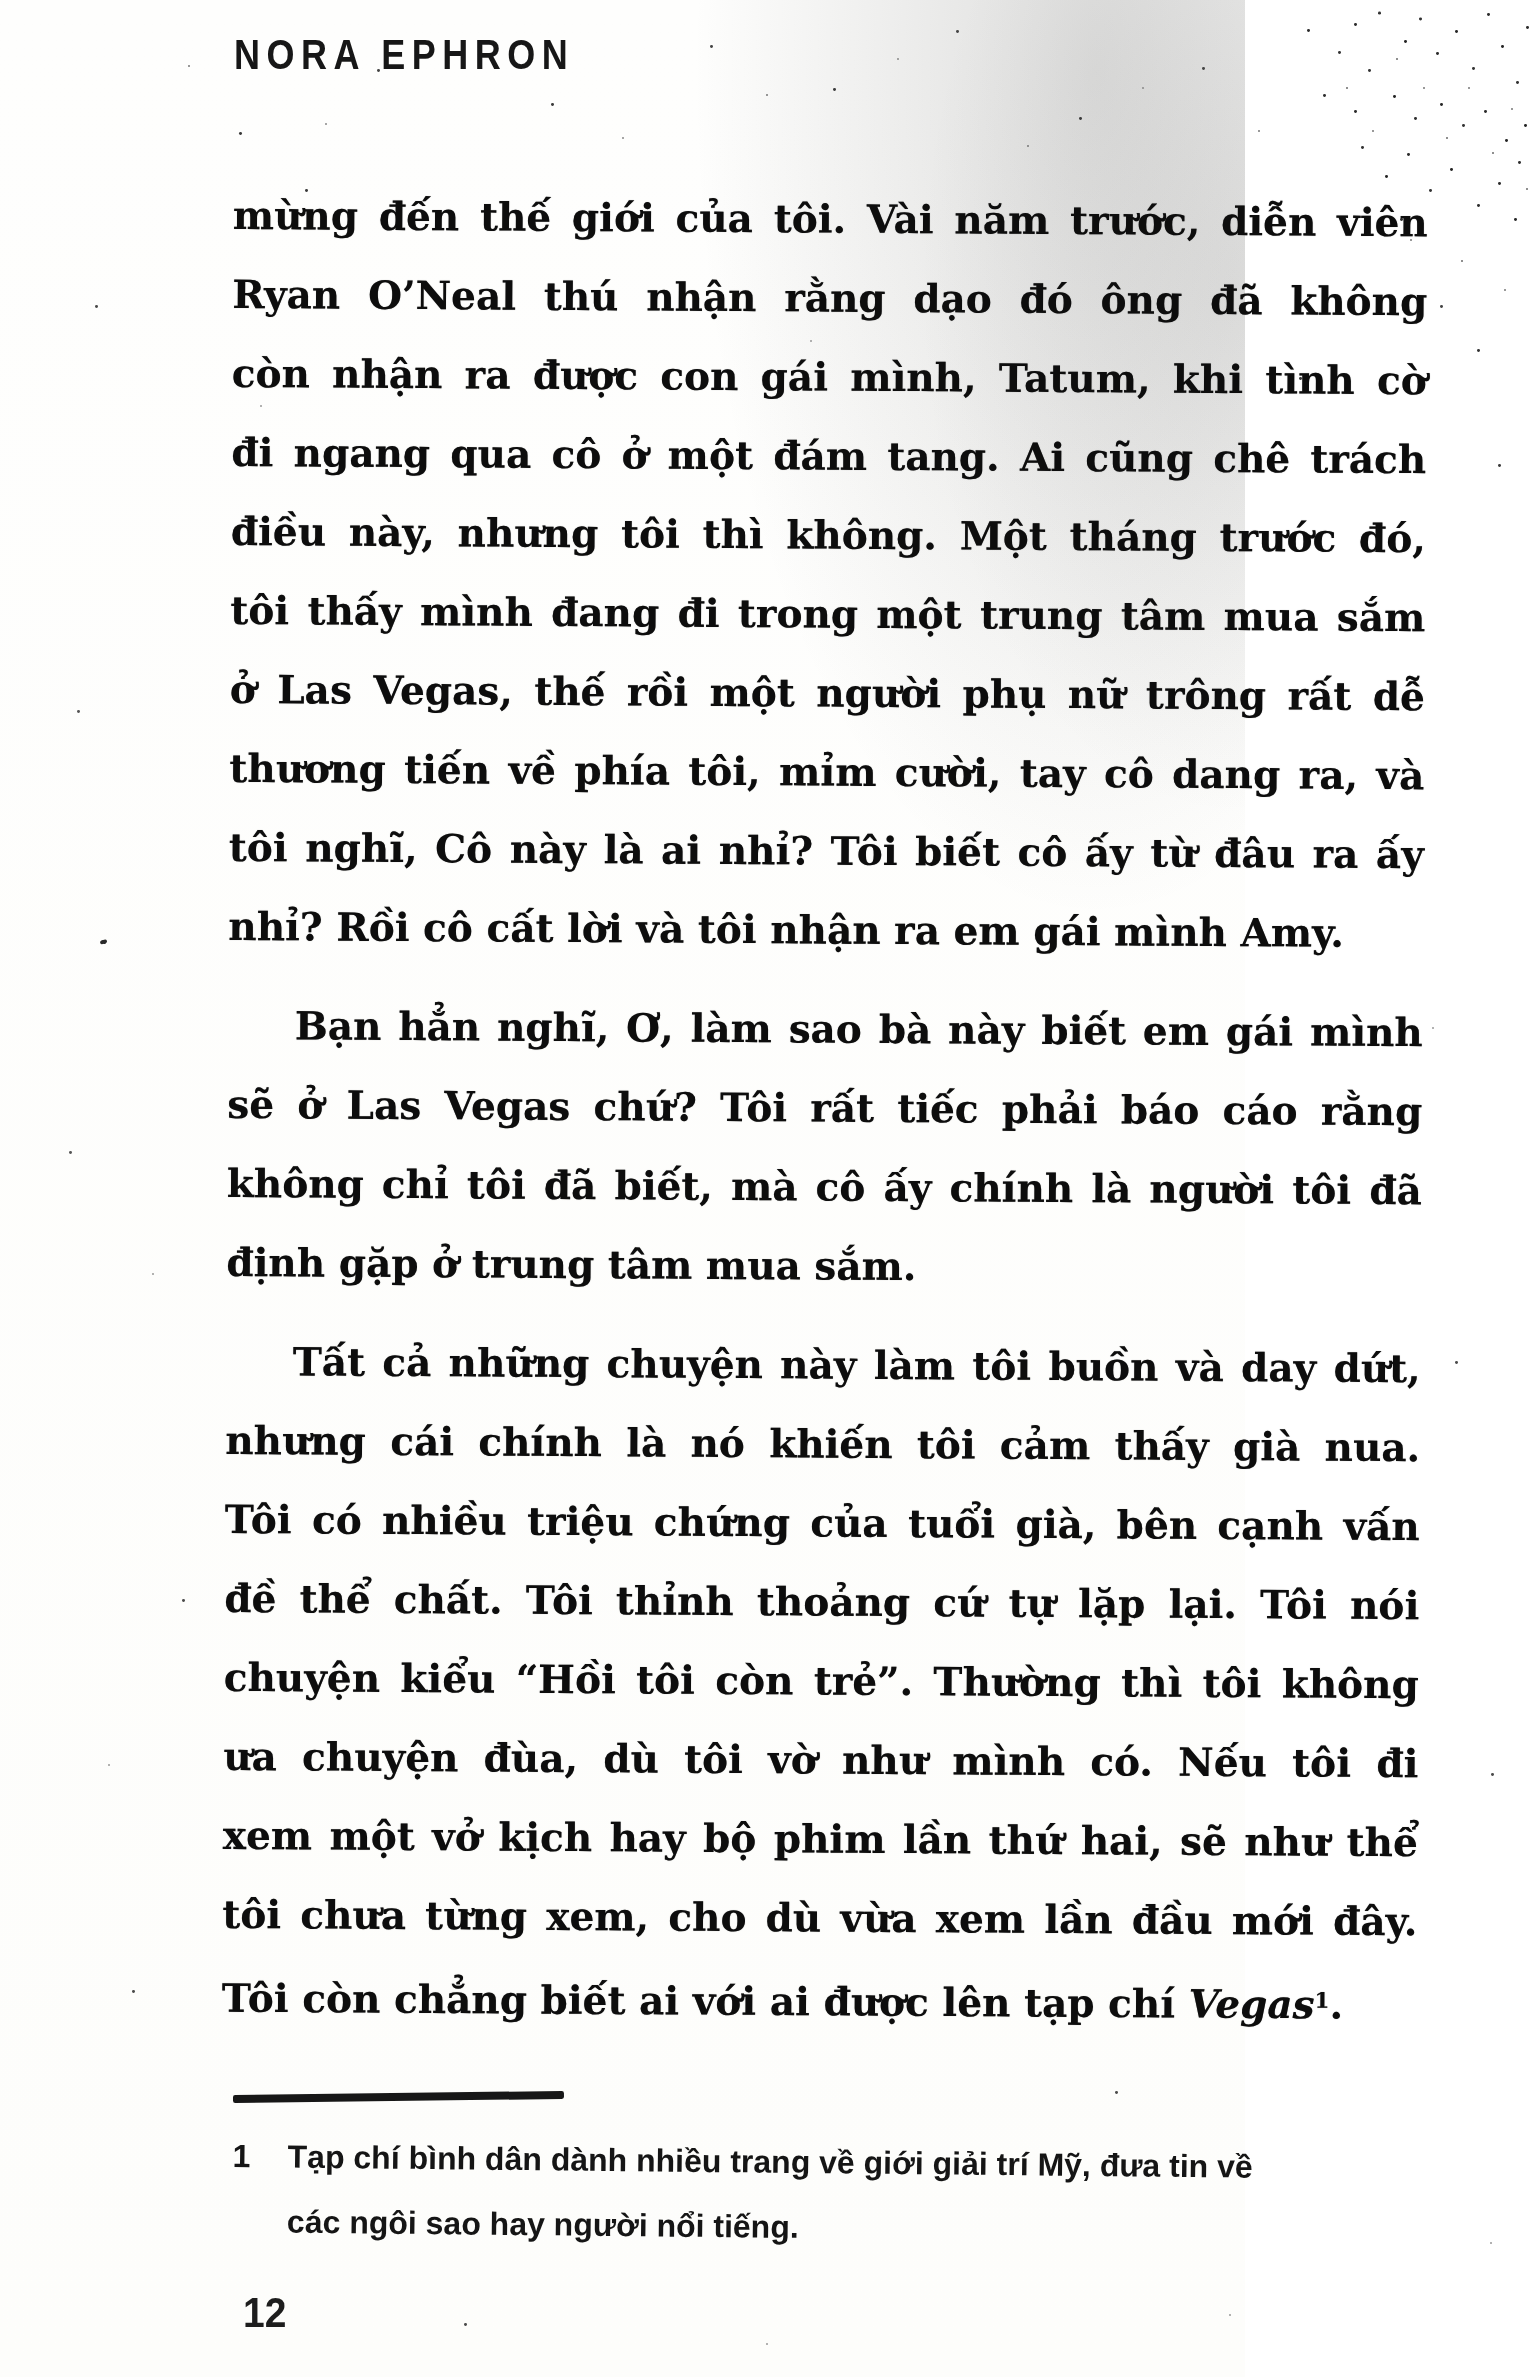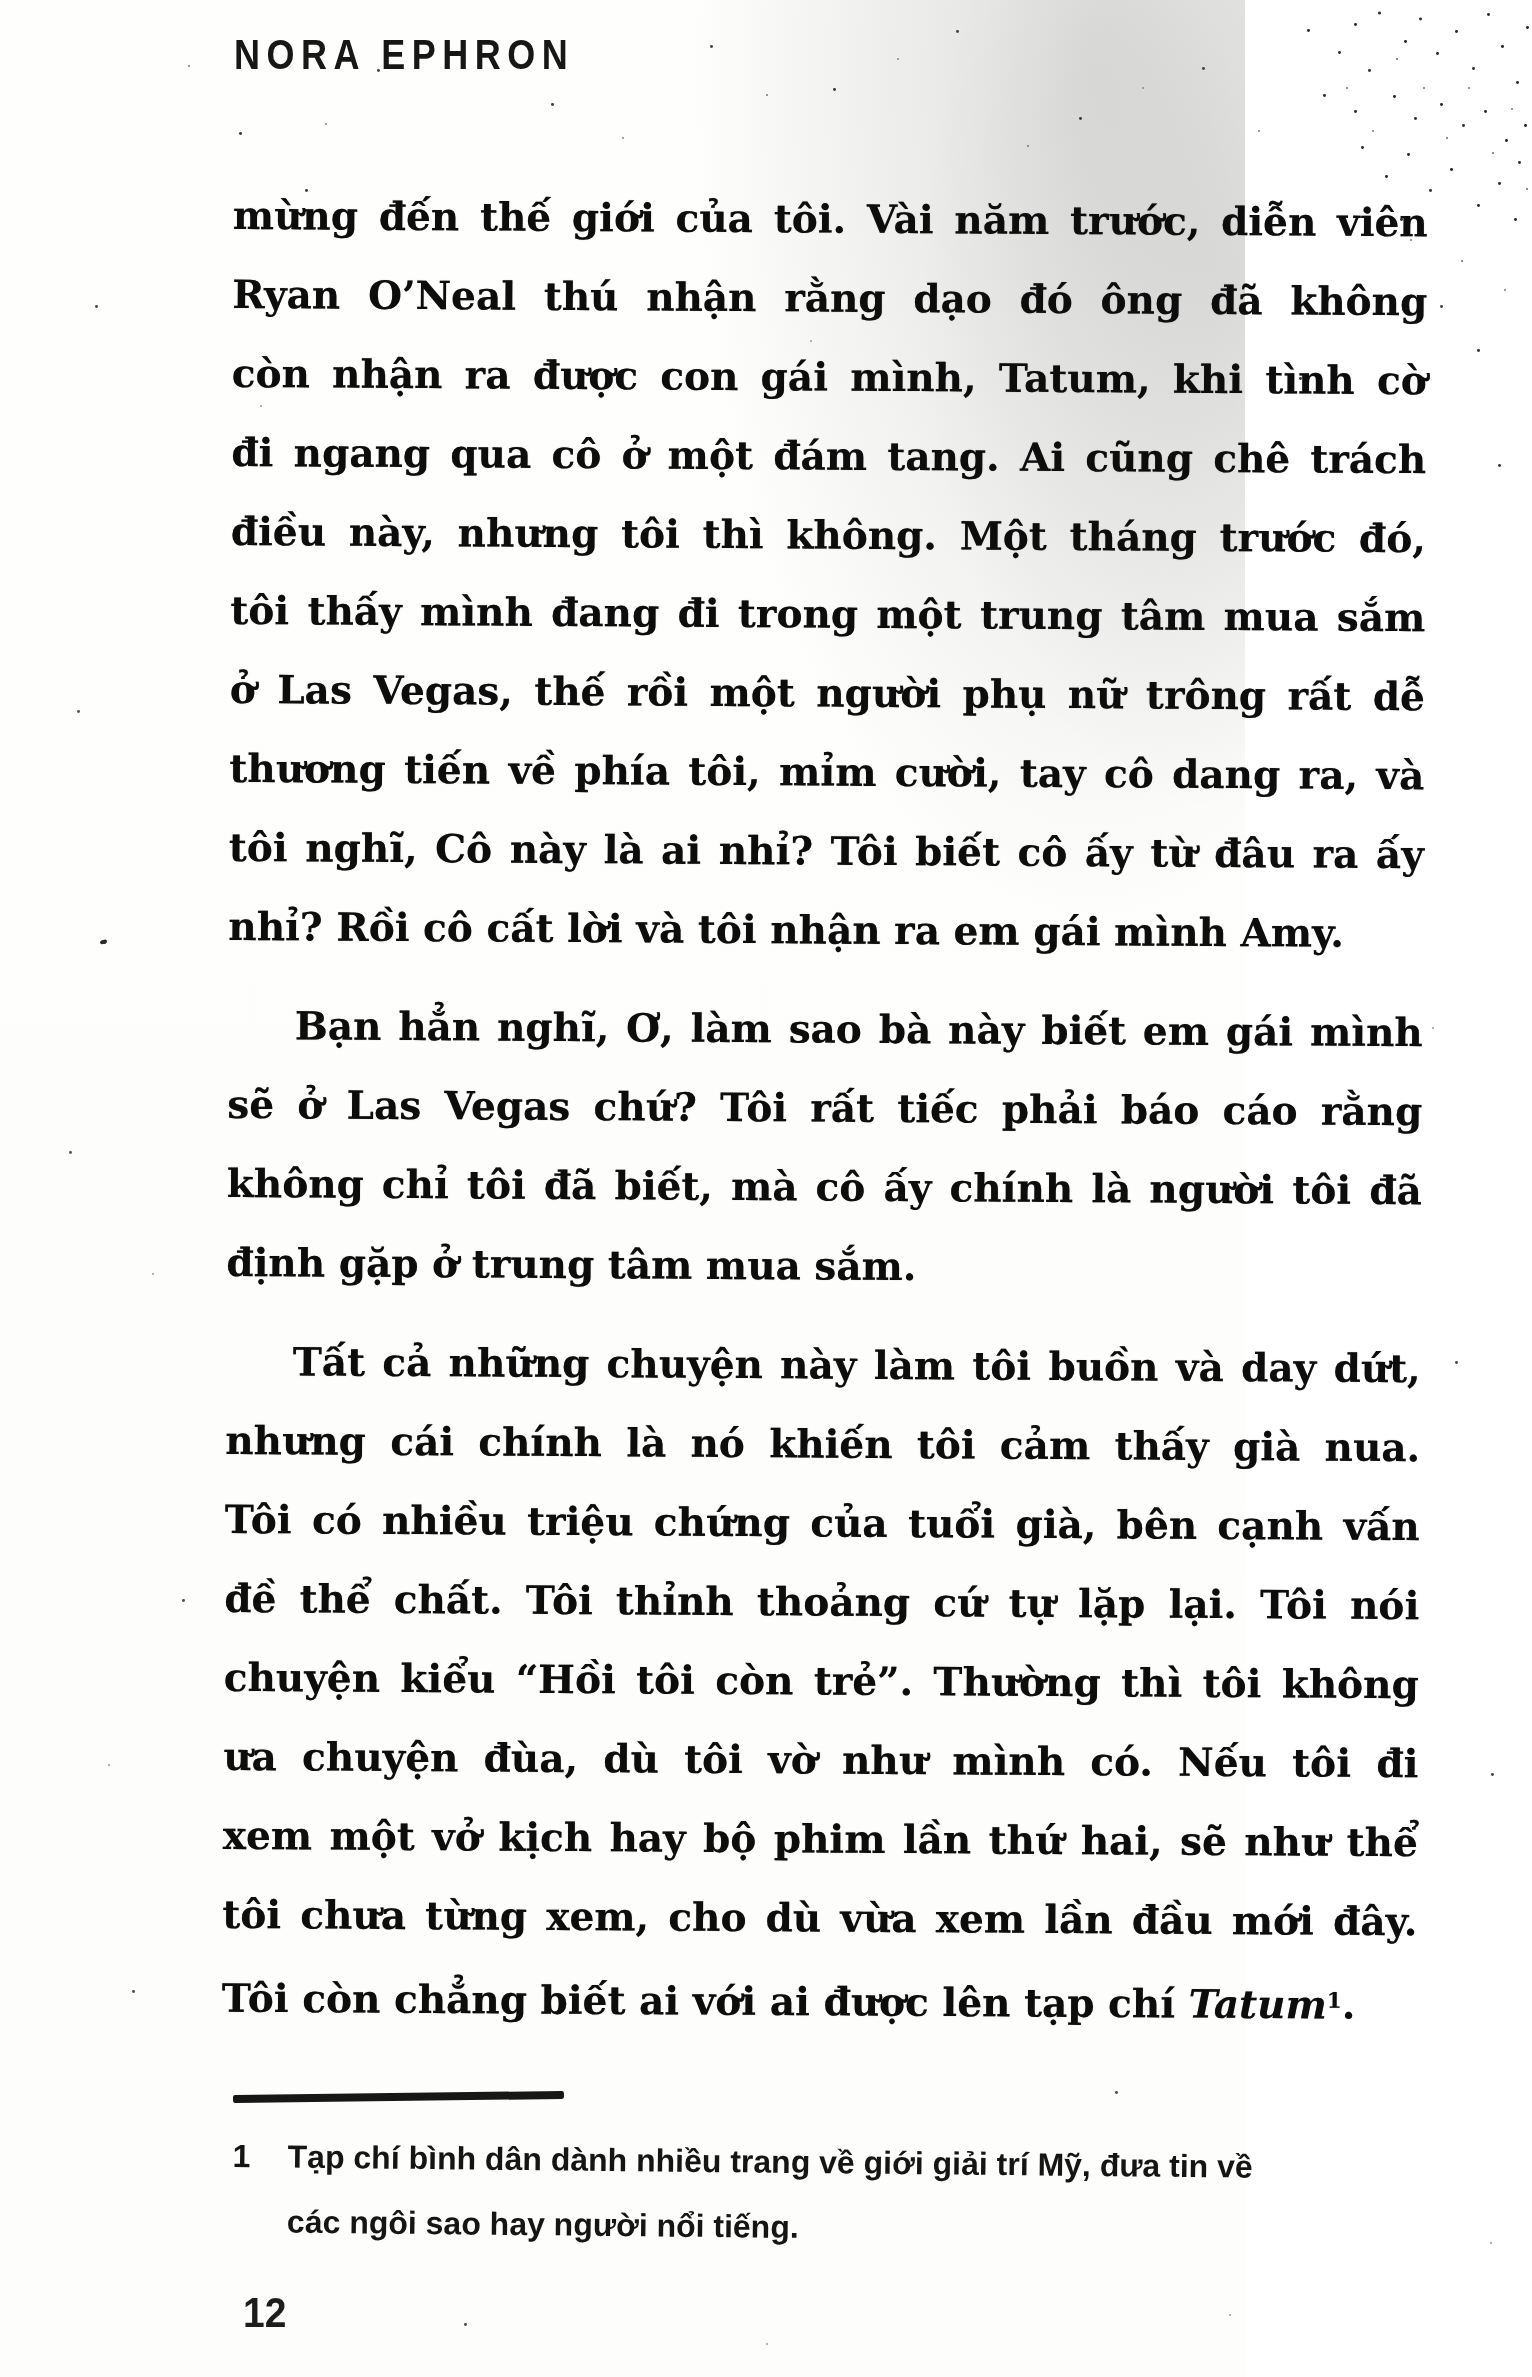--- a/index.html
+++ b/index.html
@@ -184,21 +184,21 @@
     <div class="para">
       <div class="line indent">Tất cả những chuyện này làm tôi buồn và day dứt,</div>
       <div class="line">nhưng cái chính là nó khiến tôi cảm thấy già nua.</div>
       <div class="line">Tôi có nhiều triệu chứng của tuổi già, bên cạnh vấn</div>
       <div class="line">đề thể chất. Tôi thỉnh thoảng cứ tự lặp lại. Tôi nói</div>
       <div class="line">chuyện kiểu “Hồi tôi còn trẻ”. Thường thì tôi không</div>
       <div class="line">ưa chuyện đùa, dù tôi vờ như mình có. Nếu tôi đi</div>
       <div class="line">xem một vở kịch hay bộ phim lần thứ hai, sẽ như thể</div>
       <div class="line">tôi chưa từng xem, cho dù vừa xem lần đầu mới đây.</div>
       <div class="line end">
-        <span>Tôi còn chẳng biết ai với ai được lên tạp chí </span><span class="ital">Tatum</span><span class="sup">1</span><span>.</span>
+        <span>Tôi còn chẳng biết ai với ai được lên tạp chí </span><span class="ital">Vegas</span><span class="sup">1</span><span>.</span>
       </div>
     </div>
 
   </div>
 
   <div class="fn-rule"></div>
 
   <div class="footnote">
     <div class="fn-marker">1</div>
     <div class="fn-lines">

